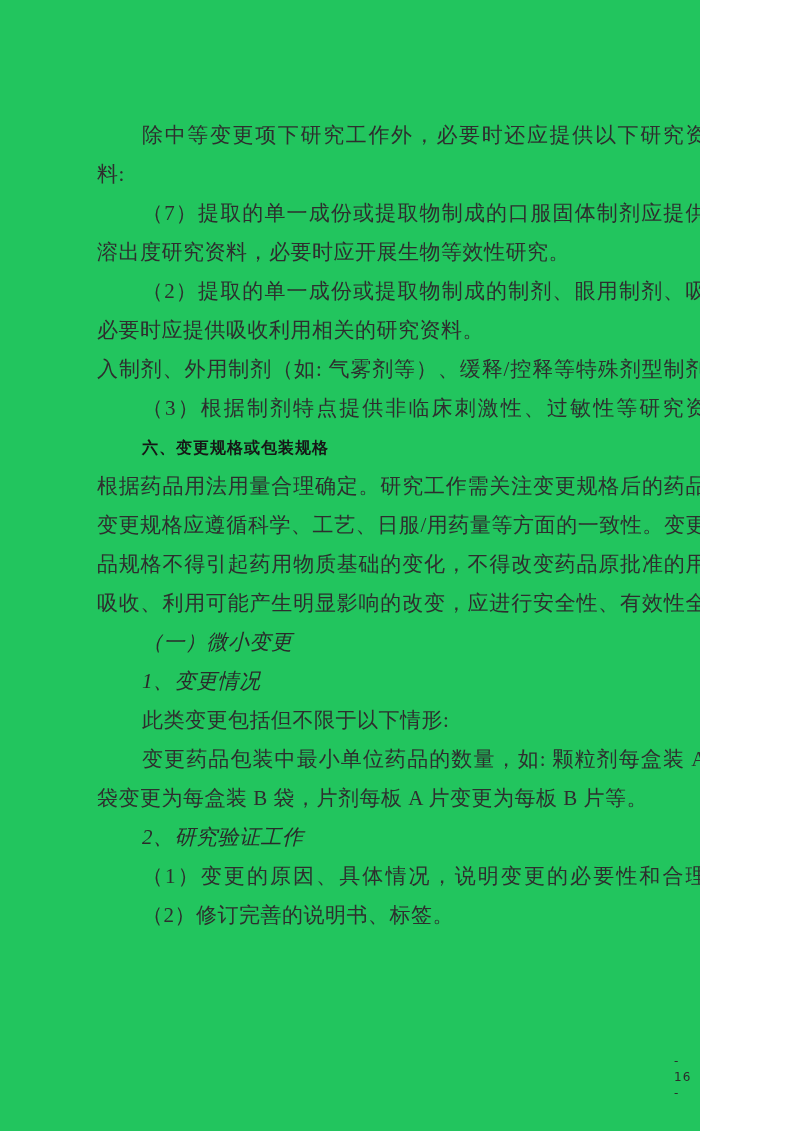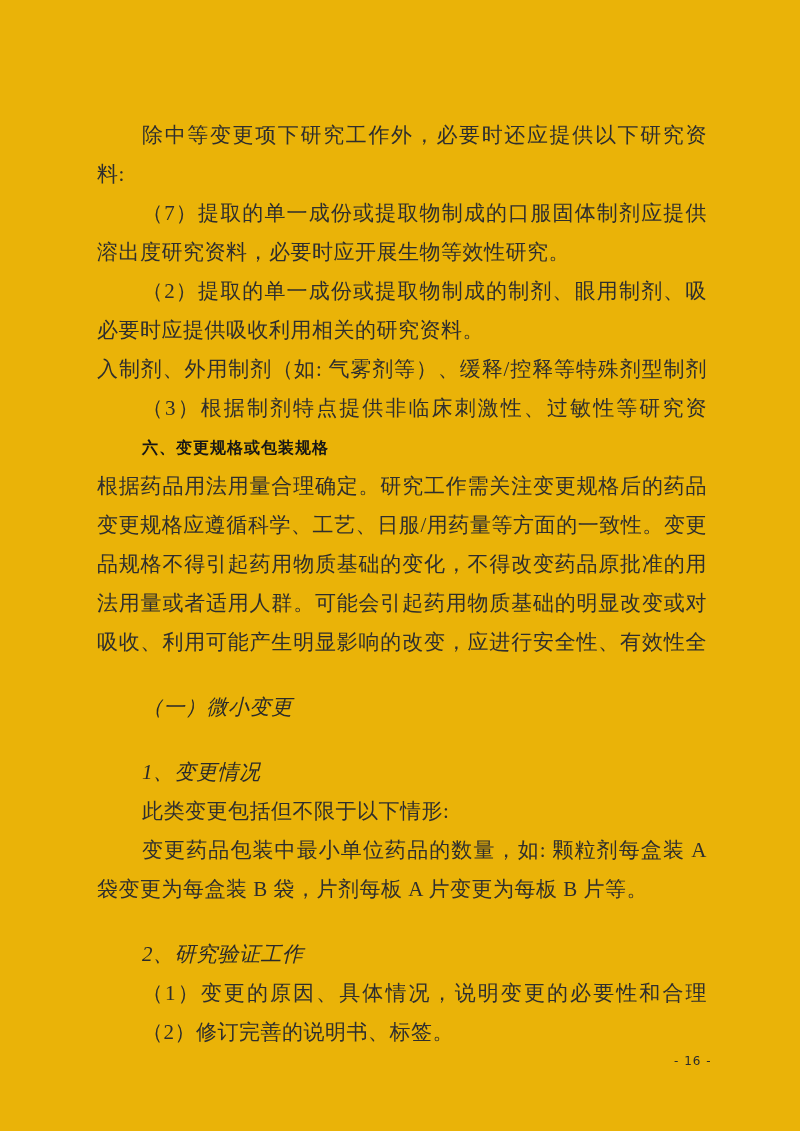--- a/index.html
+++ b/index.html
@@ -1,20 +1,20 @@
 <!DOCTYPE html>
 <html><head>
 <meta charset="utf-8">
 <style>
   html, body { margin: 0; padding: 0; background: #ffffff; }
   .page {
     position: relative;
-    width: 800px;
+    width: 700px;
     height: 1131px;
-    background: #eab308;
+    background: #22c55e;
     overflow: hidden;
     font-family: "Liberation Serif", "DejaVu Serif", serif;
     text-decoration: underline;
   }
   .content {
     position: absolute;
     left: 97px;
     top: 116px;
     width: 610px;
   }
@@ -46,21 +46,20 @@
     font-family: "Liberation Sans", "DejaVu Sans", sans-serif;
     font-weight: 700;
     font-size: 16px;
     color: #161616;
     letter-spacing: 1px;
   }
   
   .line.kai {
     font-style: italic;
     color: #2a2a2a;
-    margin-top: 26px;
   }
   .footer {
     position: absolute;
     left: 674px;
     top: 1045px;
     font-family: "DejaVu Sans", "Liberation Sans", sans-serif;
     font-size: 12px;
     line-height: 16px;
     color: #2b2b2b;
     letter-spacing: 1px;
@@ -77,21 +76,20 @@
       <div class="line ind j">（7）提取的单一成份或提取物制成的口服固体制剂应提供</div>
       <div class="line">溶出度研究资料，必要时应开展生物等效性研究。</div>
       <div class="line ind j">（2）提取的单一成份或提取物制成的制剂、眼用制剂、吸</div>
       <div class="line">必要时应提供吸收利用相关的研究资料。</div>
       <div class="line j">入制剂、外用制剂（如: 气雾剂等）、缓释/控释等特殊剂型制剂</div>
       <div class="line ind j">（3）根据制剂特点提供非临床刺激性、过敏性等研究资料。</div>
       <div class="line ind hei">六、变更规格或包装规格</div>
       <div class="line j">根据药品用法用量合理确定。研究工作需关注变更规格后的药品</div>
       <div class="line j">变更规格应遵循科学、工艺、日服/用药量等方面的一致性。变更药</div>
       <div class="line j">品规格不得引起药用物质基础的变化，不得改变药品原批准的用</div>
-      <div class="line j">法用量或者适用人群。可能会引起药用物质基础的明显改变或对</div>
       <div class="line j">吸收、利用可能产生明显影响的改变，应进行安全性、有效性全</div>
       <div class="line ind kai">（一）微小变更</div>
       <div class="line ind kai">1、变更情况</div>
       <div class="line ind">此类变更包括但不限于以下情形:</div>
       <div class="line ind j">变更药品包装中最小单位药品的数量，如: 颗粒剂每盒装 A</div>
       <div class="line">袋变更为每盒装 B 袋，片剂每板 A 片变更为每板 B 片等。</div>
       <div class="line ind kai">2、研究验证工作</div>
       <div class="line ind j">（1）变更的原因、具体情况，说明变更的必要性和合理性。</div>
       <div class="line ind">（2）修订完善的说明书、标签。</div>
     </div>

